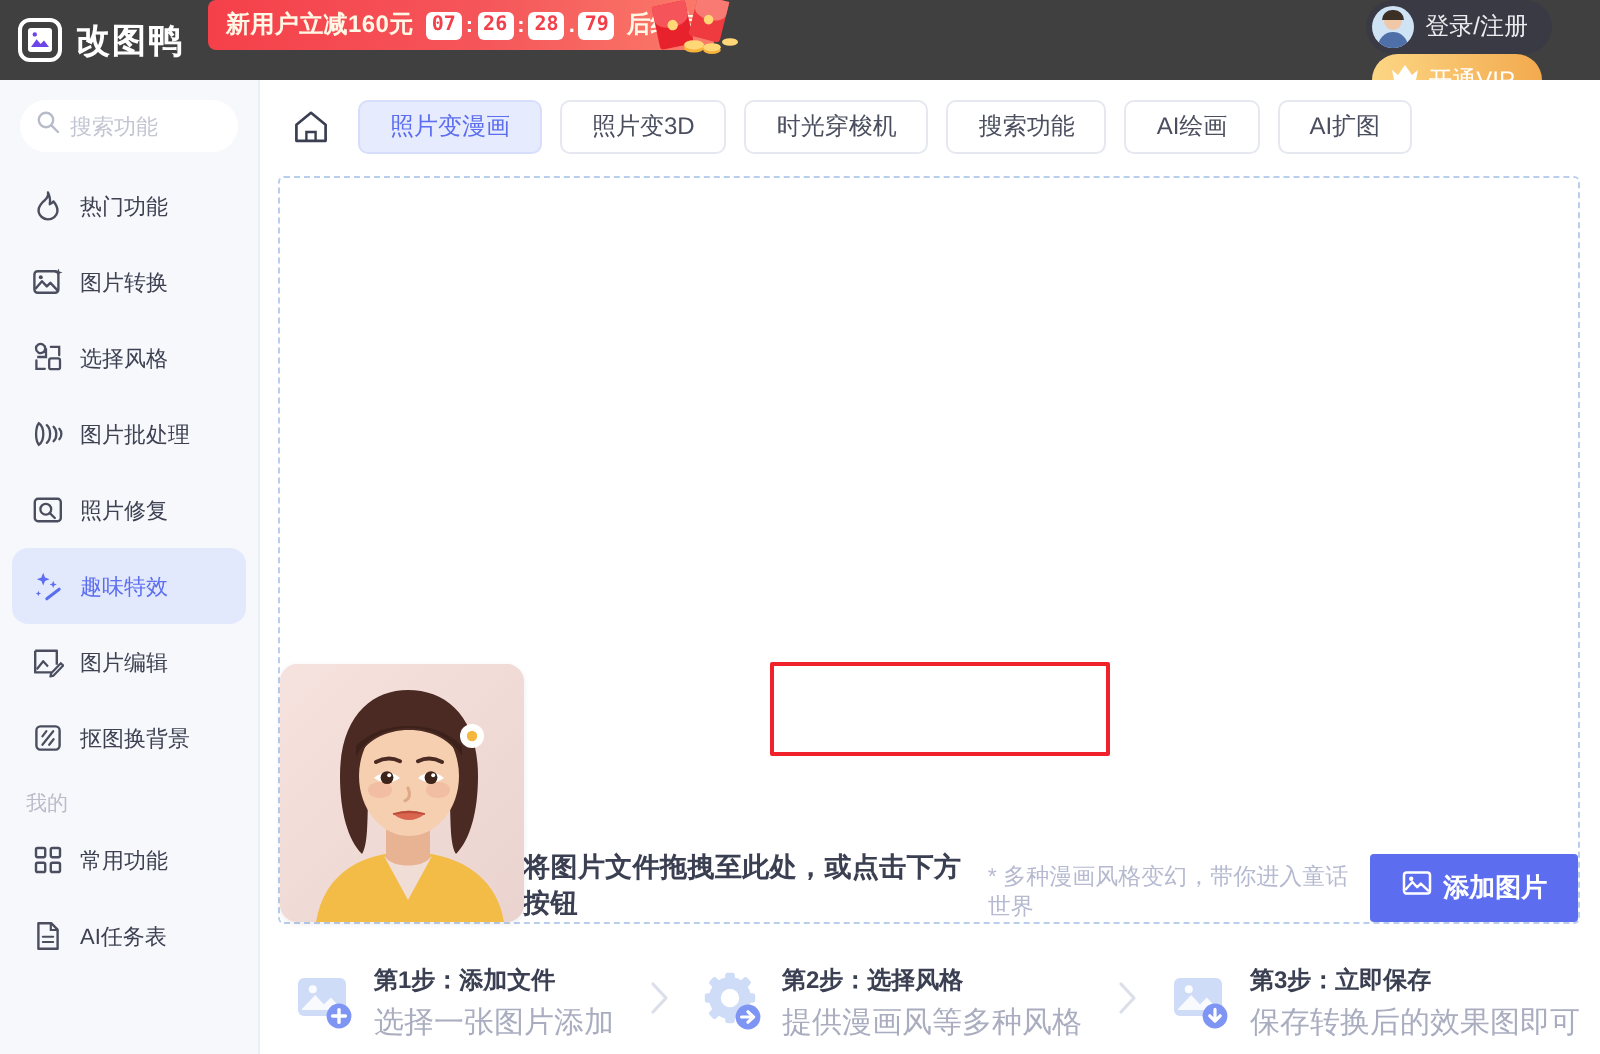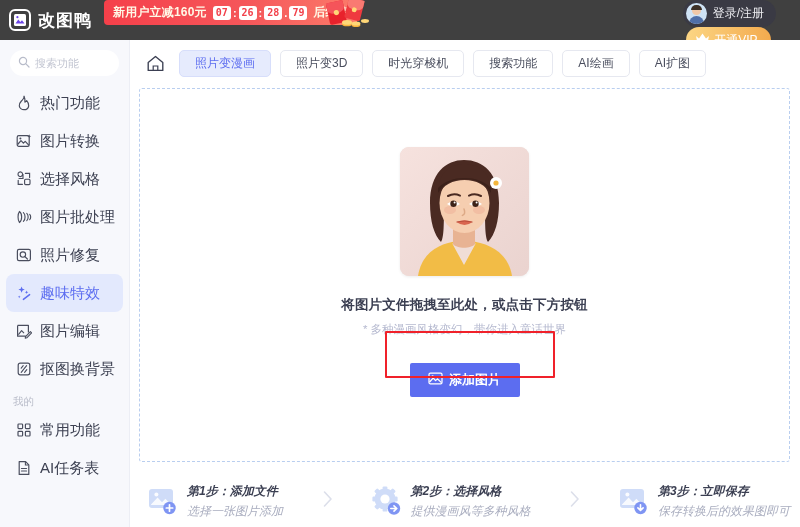--- a/index.html
+++ b/index.html
@@ -160,21 +160,21 @@
     height: 38px;
     margin: 0 6px;
     border-radius: 8px;
     display: flex;
     align-items: center;
     gap: 8px;
     padding-left: 10px;
     cursor: pointer;
     color: #3d4152;
   }
-  .nav-item .lbl { font-size: 15px; white-space: nowrap; }
+  .nav-item .lbl { font-size: 11px; white-space: nowrap; }
   .nav-item.active { background: #e3e9fd; color: #5c6df0; }
   .nav-item.active .lbl { color: #5c6df0; }
   .nav-item svg { display: block; flex: 0 0 auto; }
   .nav-sect {
     font-size: 10.5px; color: #b9bcc9;
     padding: 7px 0 2px 13px;
   }
 
   
   .main {
@@ -217,22 +217,22 @@
     color: #5c6df0;
   }
 
   
   .dropzone-wrap { flex: 1 1 auto; padding: 2px 10px 0 9px; min-height: 0; }
   .dropzone {
     height: 374px;
     border: 1px dashed #b9ceef;
     border-radius: 3px;
     display: flex;
-    flex-direction: column;
-    align-items: center;
+    flex-direction: row;
+    align-items: flex-end;
     justify-content: flex-start;
     padding-top: 58px;
     position: relative;
   }
   .thumb {
     width: 129px; height: 129px;
     border-radius: 9px;
     overflow: hidden;
     position: relative;
     background: #f0dcd8;
@@ -274,23 +274,23 @@
   
   .steps {
     height: 52px;
     flex: 0 0 52px;
     display: flex;
     align-items: center;
     padding: 0 10px 0 18px;
   }
   .step { display: flex; align-items: center; gap: 9px; flex: 0 0 auto; }
   .step-icon { width: 30px; height: 30px; flex: 0 0 auto; position: relative; }
-  .step-texts { display: flex; flex-direction: column; gap: 3px; font-style: italic; }
+  .step-texts { display: flex; flex-direction: column; gap: 3px; }
   .step-title { font-size: 12px; font-weight: bold; color: #3b3f52; white-space: nowrap; }
-  .step-sub { font-size: 12px; color: #a9adbf; white-space: nowrap; }
+  .step-sub { font-size: 15px; color: #a9adbf; white-space: nowrap; }
   .step-arrow { flex: 1 1 auto; display: flex; justify-content: center; }
 </style>
 </head>
 <body>
 
 <div id="app">
 
   <div class="titlebar">
 
     <div class="logo-wrap">

